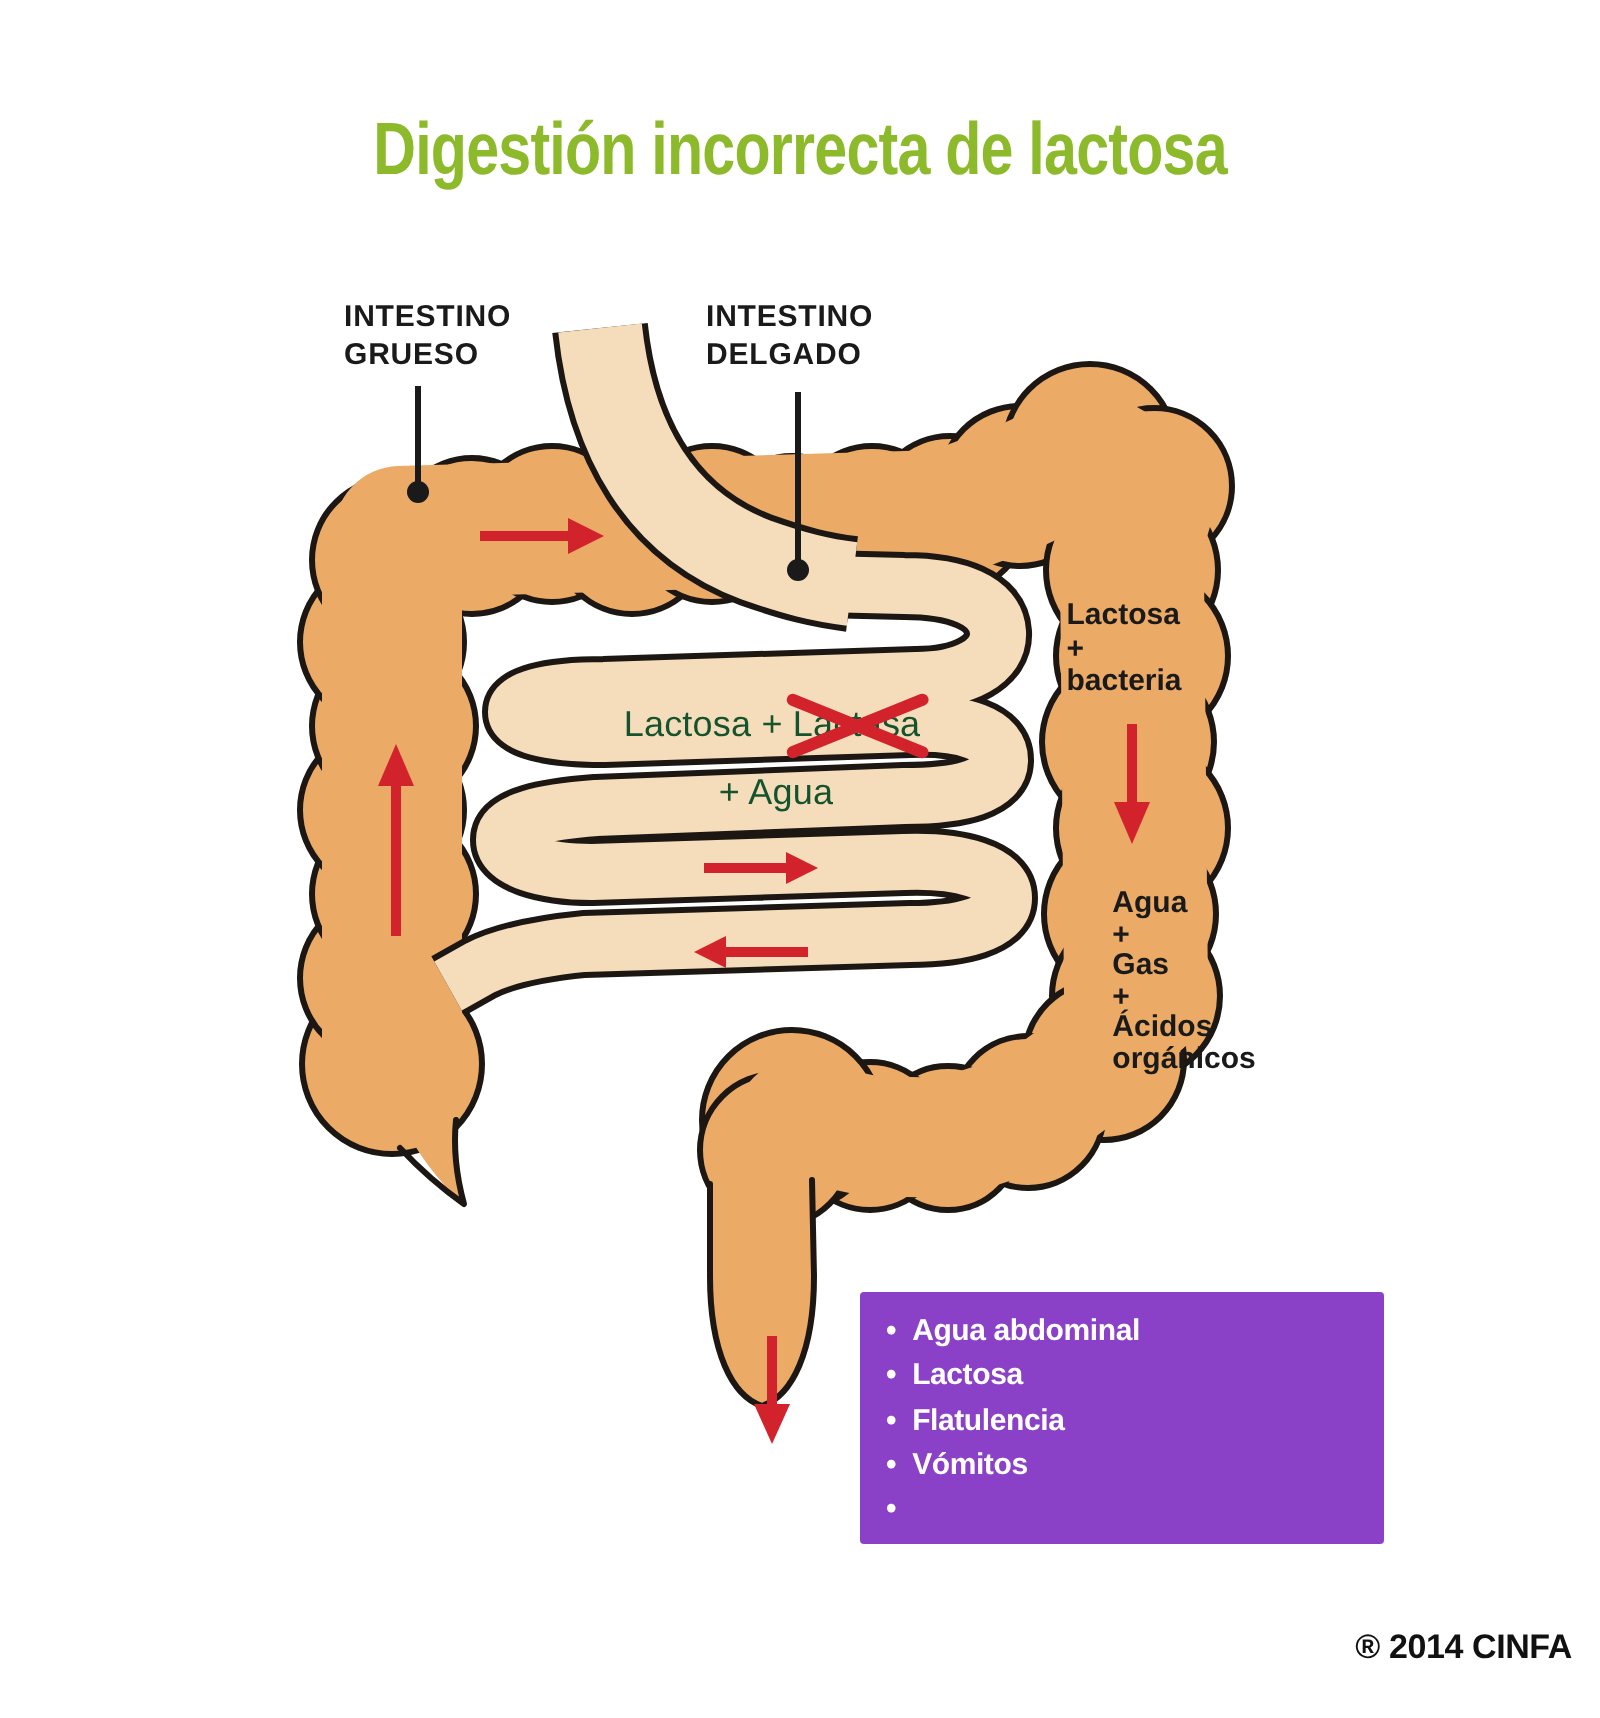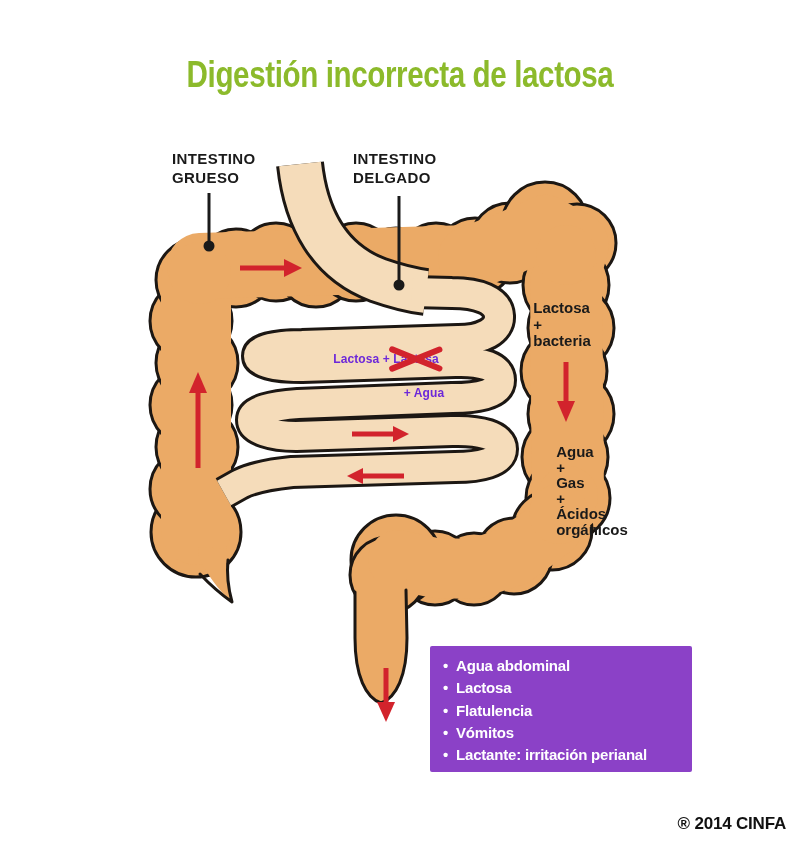--- a/index.html
+++ b/index.html
@@ -14,25 +14,25 @@
     font-size:37px;font-weight:bold;color:#8cba2b;
     transform:scaleX(.8);letter-spacing:-0.5px;white-space:nowrap;
   }
   .organ-label{
     font-size:15px;font-weight:bold;line-height:19px;letter-spacing:.4px;
     white-space:pre-line;color:#1a1a1a;
   }
   .lbl-grueso{left:172px;top:149px;}
   .lbl-delgado{left:353px;top:149px;}
   .anno{
-    font-size:12px;font-weight:bold;color:#6d28d9;white-space:nowrap;
+    font-size:18px;font-weight:normal;color:#14532d;white-space:nowrap;
     transform:translateX(-50%);letter-spacing:.1px;
   }
   .anno-reaction{left:386px;top:352px;}
-  .anno-water{left:388px;top:386px;margin-left:36px;}
+  .anno-water{left:388px;top:386px;}
   .anno-block{
     text-align:left;white-space:pre-line;transform:translateX(-50%);
     font-size:15px;font-weight:bold;color:#1a1a1a;
   }
   .anno-colon-upper{left:562px;top:300px;line-height:16.5px;}
   .anno-colon-lower{left:592px;top:444px;line-height:15.5px;}
   .crossed{position:relative;display:inline-block;}
   .crossed::before,.crossed::after{
     content:"";position:absolute;left:-6px;right:-6px;top:50%;height:6px;margin-top:-3px;
     background:#d2232c;border-radius:3px;
@@ -220,19 +220,18 @@
     <div class="sym-row">
       <span class="sym-bullet">•</span>
       <span>Flatulencia</span>
     </div>
     <div class="sym-row">
       <span class="sym-bullet">•</span>
       <span>Vómitos</span>
     </div>
     <div class="sym-row">
       <span class="sym-bullet">•</span>
-      <span>Lactante: irritación perianal</span>
     </div>
   </div>
 
   <div class="abs footer">® 2014 CINFA</div>
 
 </div>
 
 </body></html>

